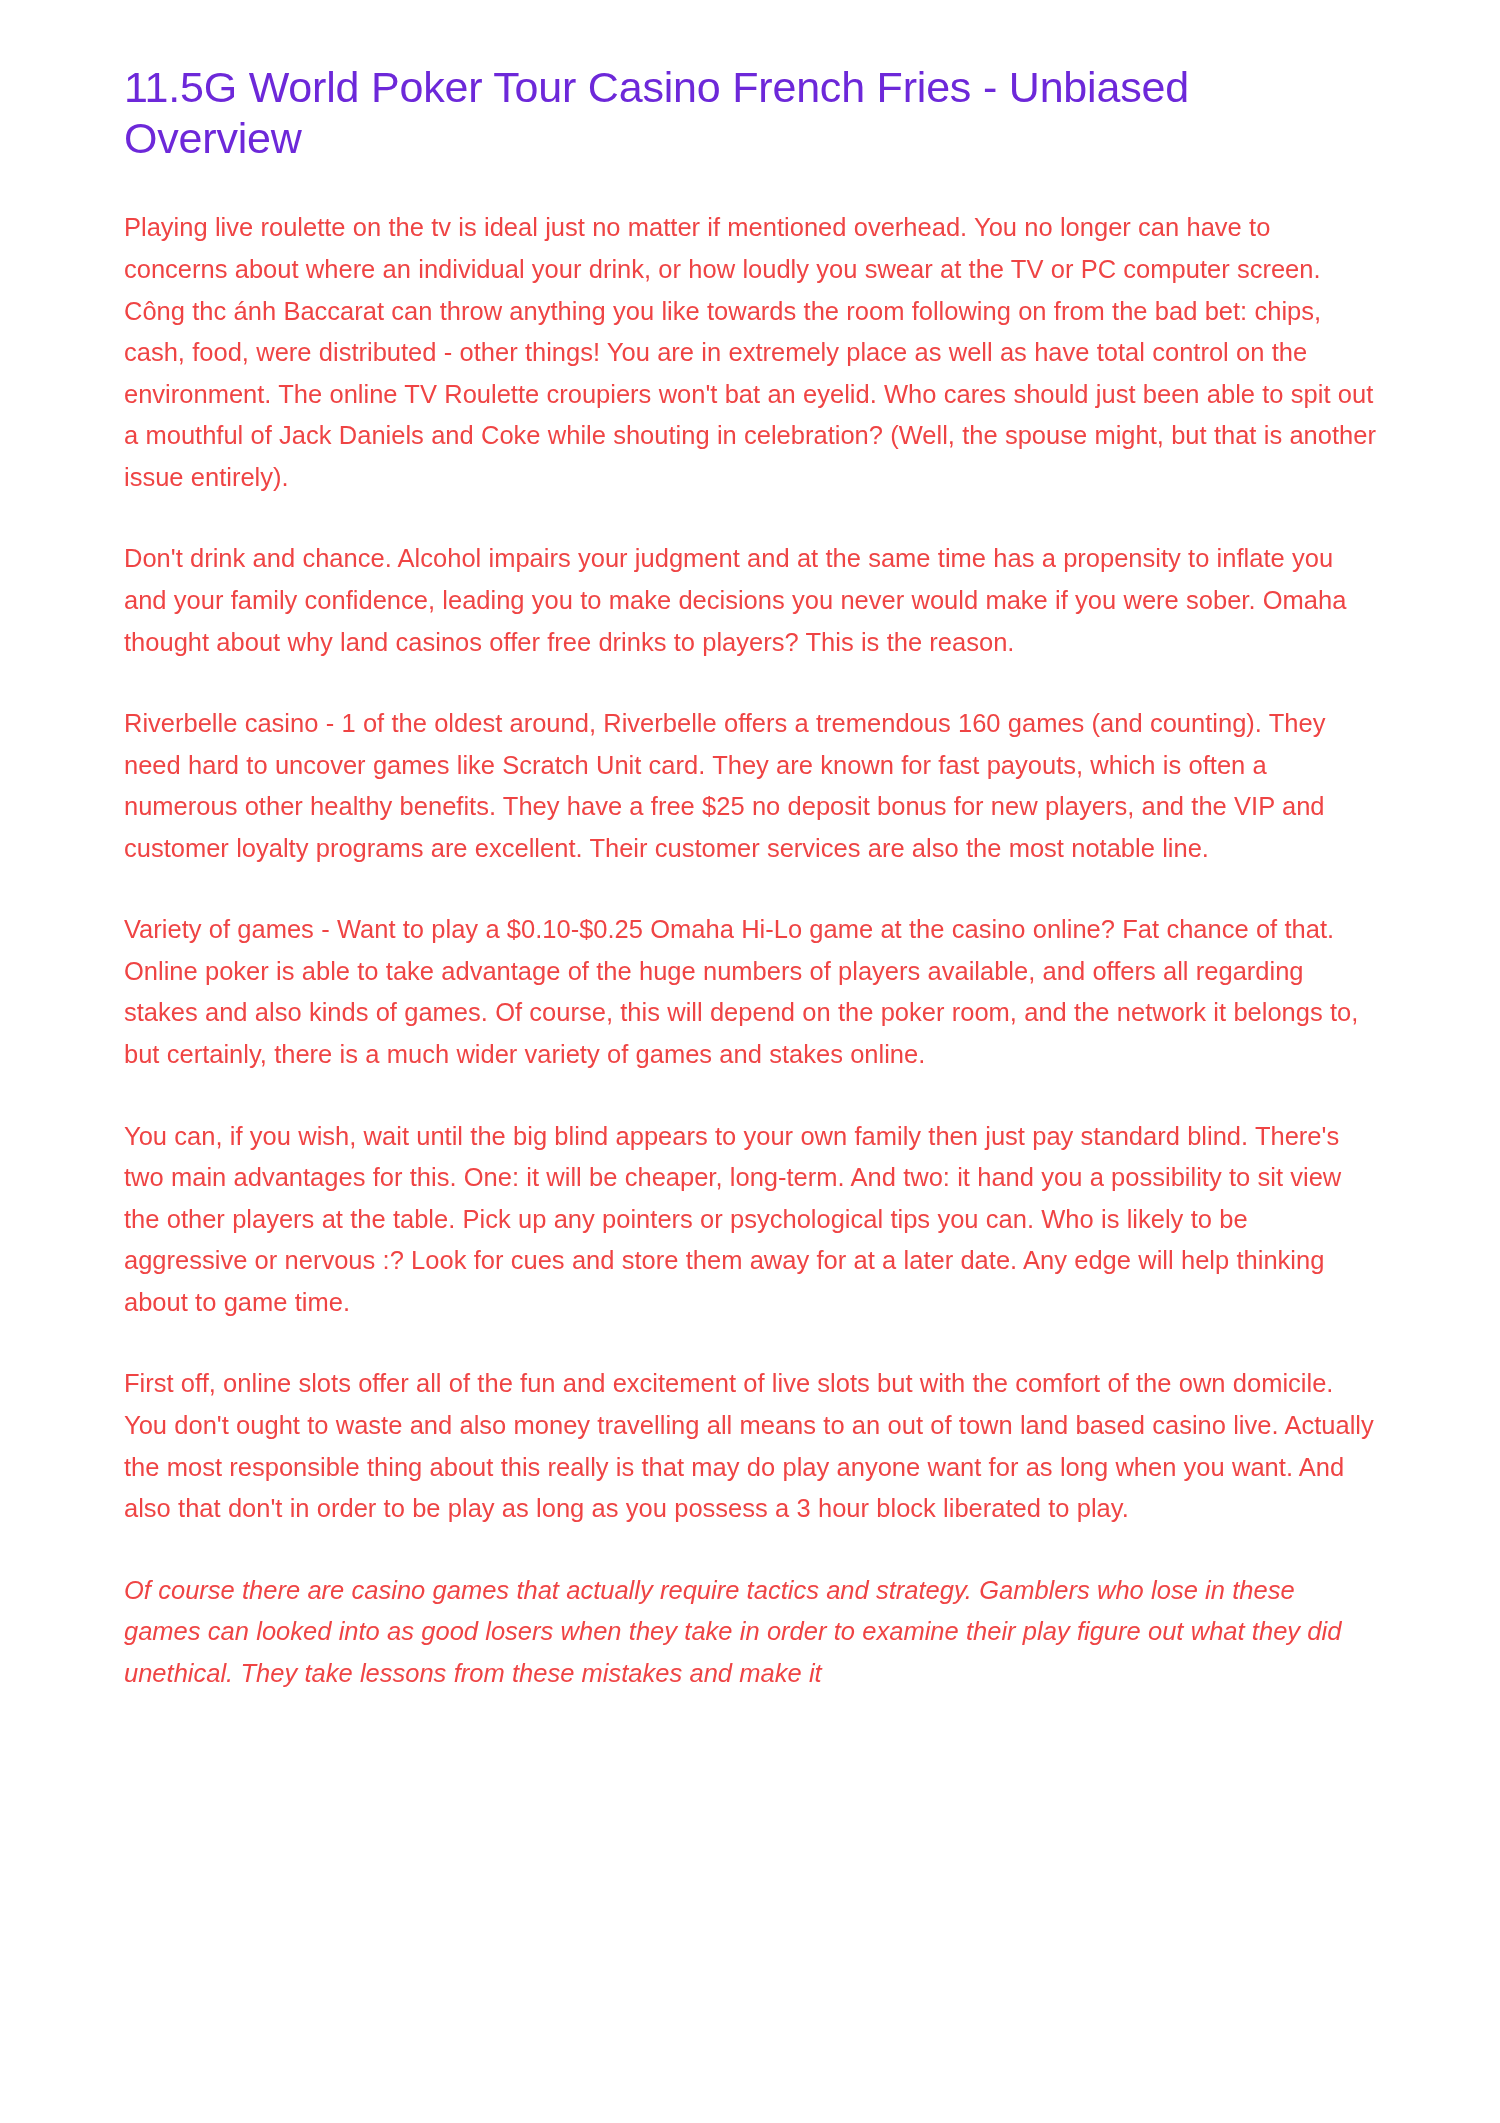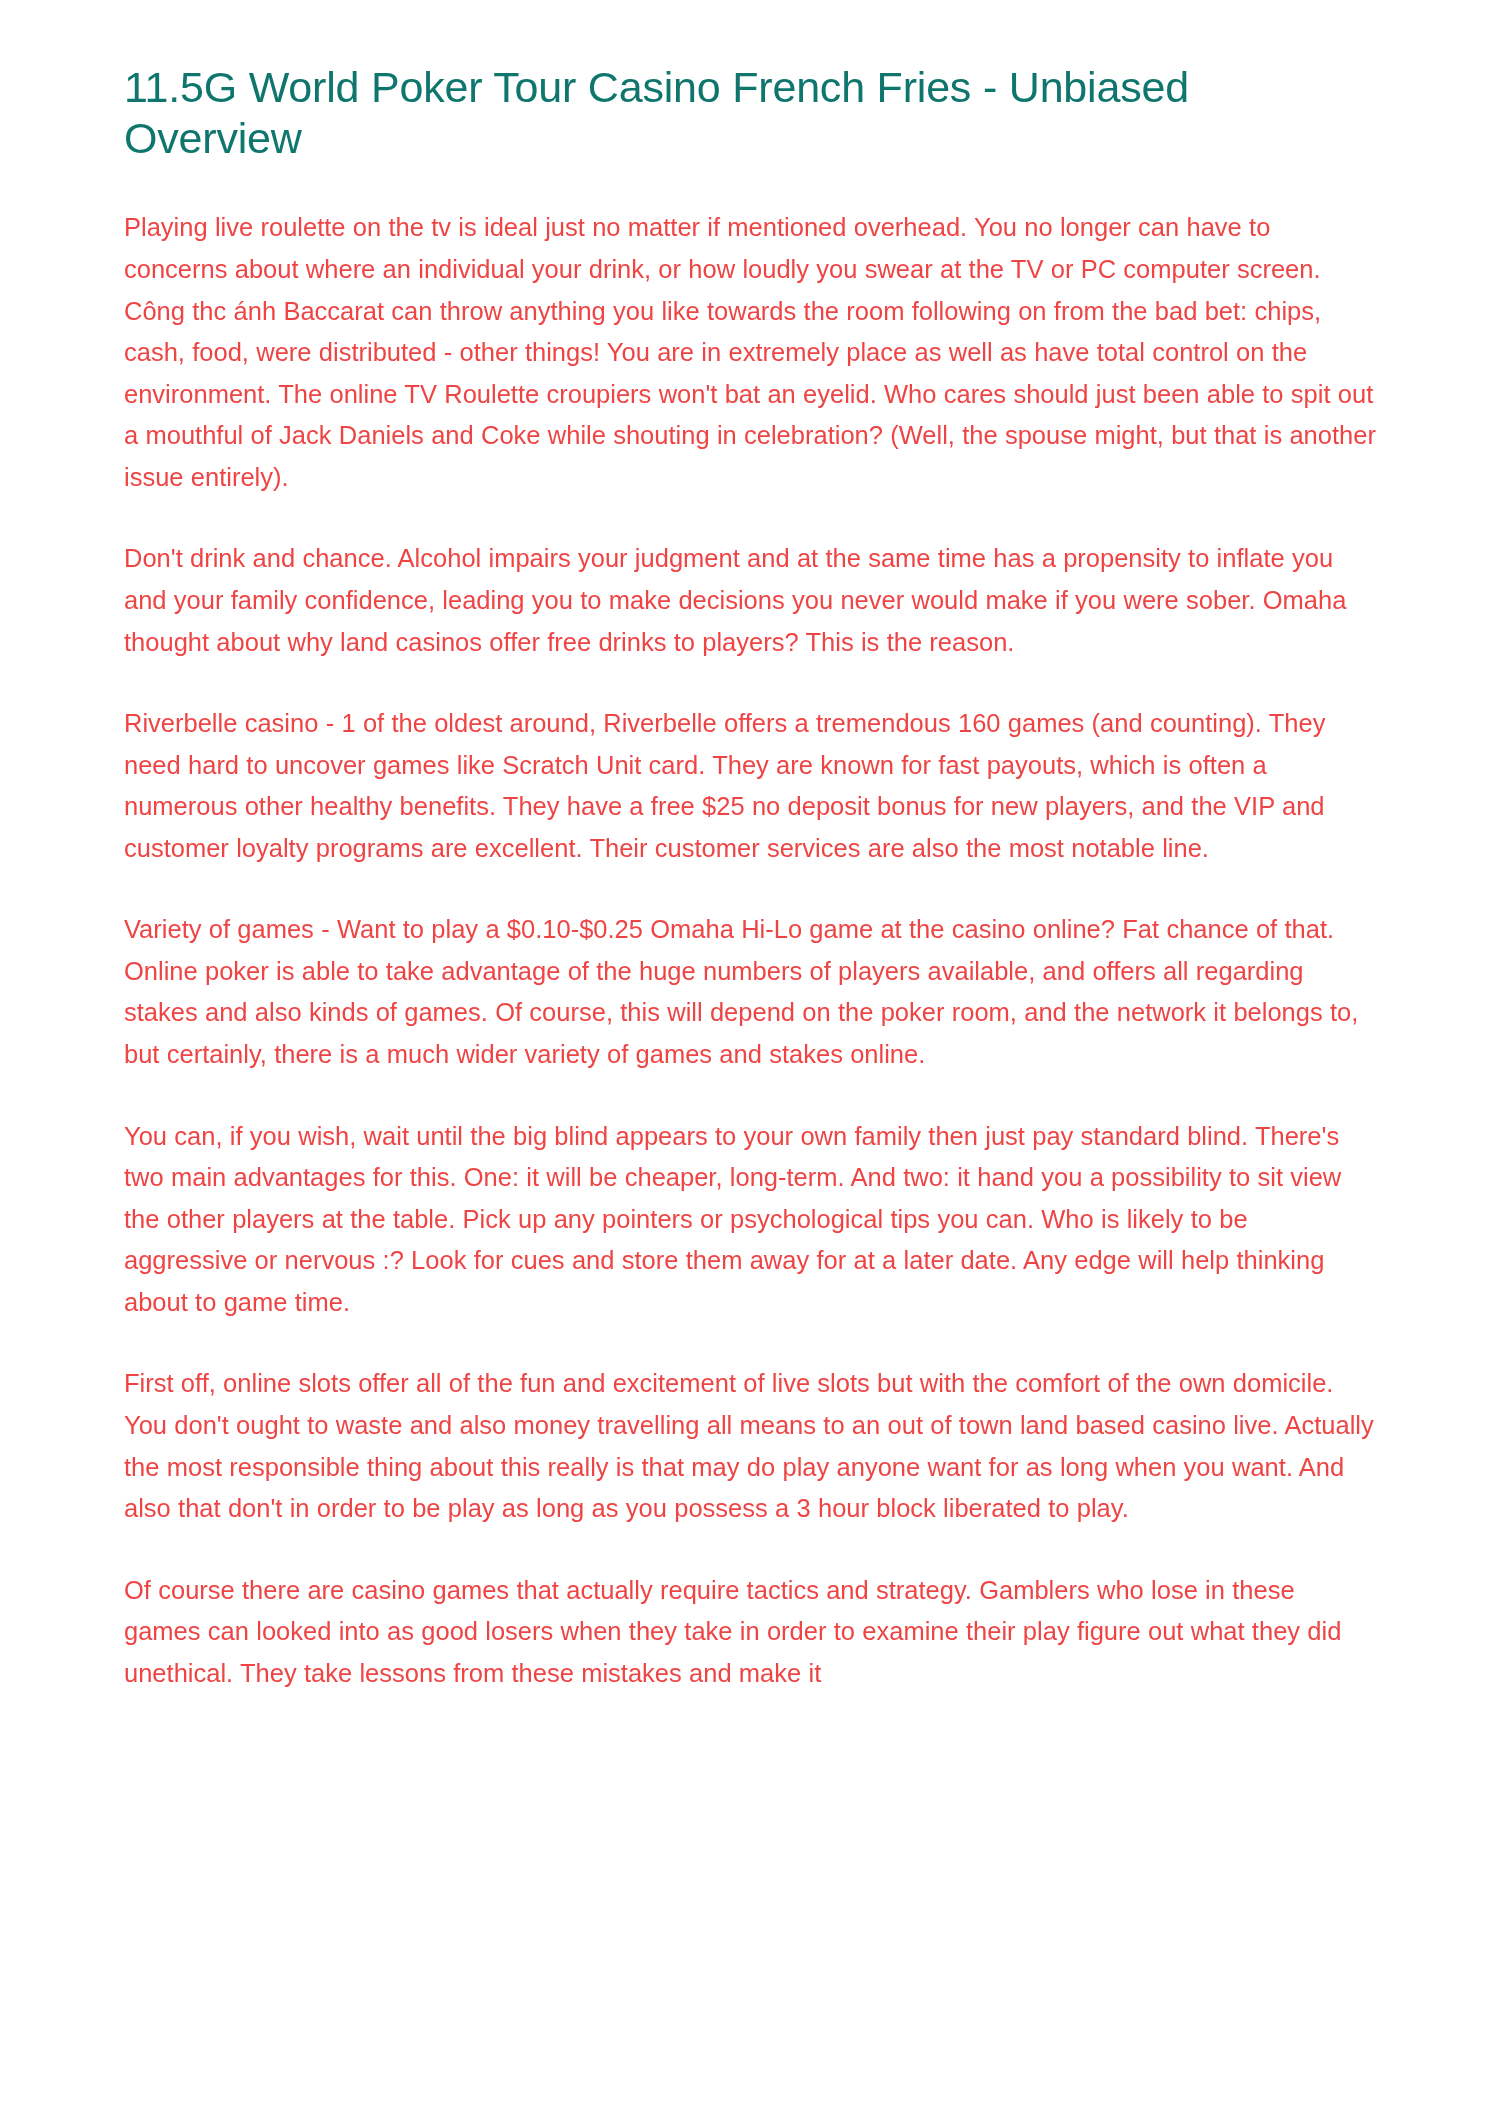--- a/index.html
+++ b/index.html
@@ -20,32 +20,33 @@
     box-sizing: border-box;
     padding: 62px 124px 0 124px;
     background: #ffffff;
   }
   h1.doc-title {
     font-size: 43px;
     line-height: 1.18;
     font-weight: 400;
     margin: 0 0 44px 0;
     letter-spacing: -0.2px;
-    color: #0f766e;
+    color: #6d28d9;
   }
   p.para {
     font-size: 25.5px;
     line-height: 1.63;
     margin: 0 0 40px 0;
     text-align: left;
     color: #ef4444;
     word-spacing: 0.2px;
   }
   p.para:last-child {
     margin-bottom: 0;
+    font-style: italic;
   }
 </style>
 </head>
 <body>
 
 <div class="page">
   <h1 class="doc-title">11.5G World Poker Tour Casino French Fries - Unbiased Overview</h1>
   <div class="body-content">
     <p class="para">Playing live roulette on the tv is ideal just no matter if mentioned overhead. You no longer can have to concerns about where an individual your drink, or how loudly you swear at the TV or PC computer screen. Công thc ánh Baccarat can throw anything you like towards the room following on from the bad bet: chips, cash, food, were distributed - other things! You are in extremely place as well as have total control on the environment. The online TV Roulette croupiers won't bat an eyelid. Who cares should just been able to spit out a mouthful of Jack Daniels and Coke while shouting in celebration? (Well, the spouse might, but that is another issue entirely).</p>
     <p class="para">Don't drink and chance. Alcohol impairs your judgment and at the same time has a propensity to inflate you and your family confidence, leading you to make decisions you never would make if you were sober. Omaha thought about why land casinos offer free drinks to players? This is the reason.</p>

